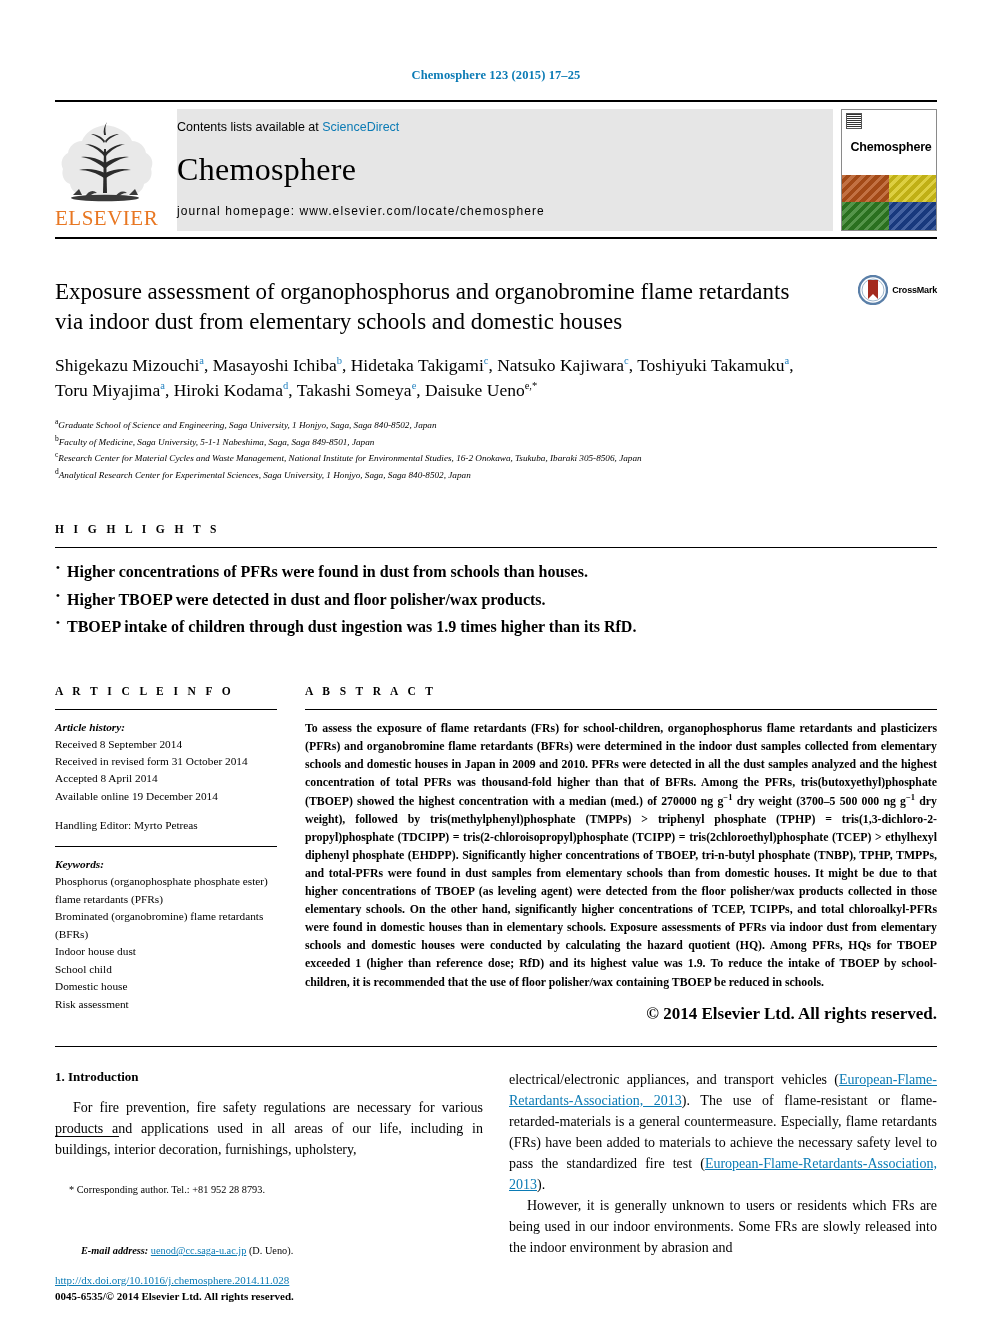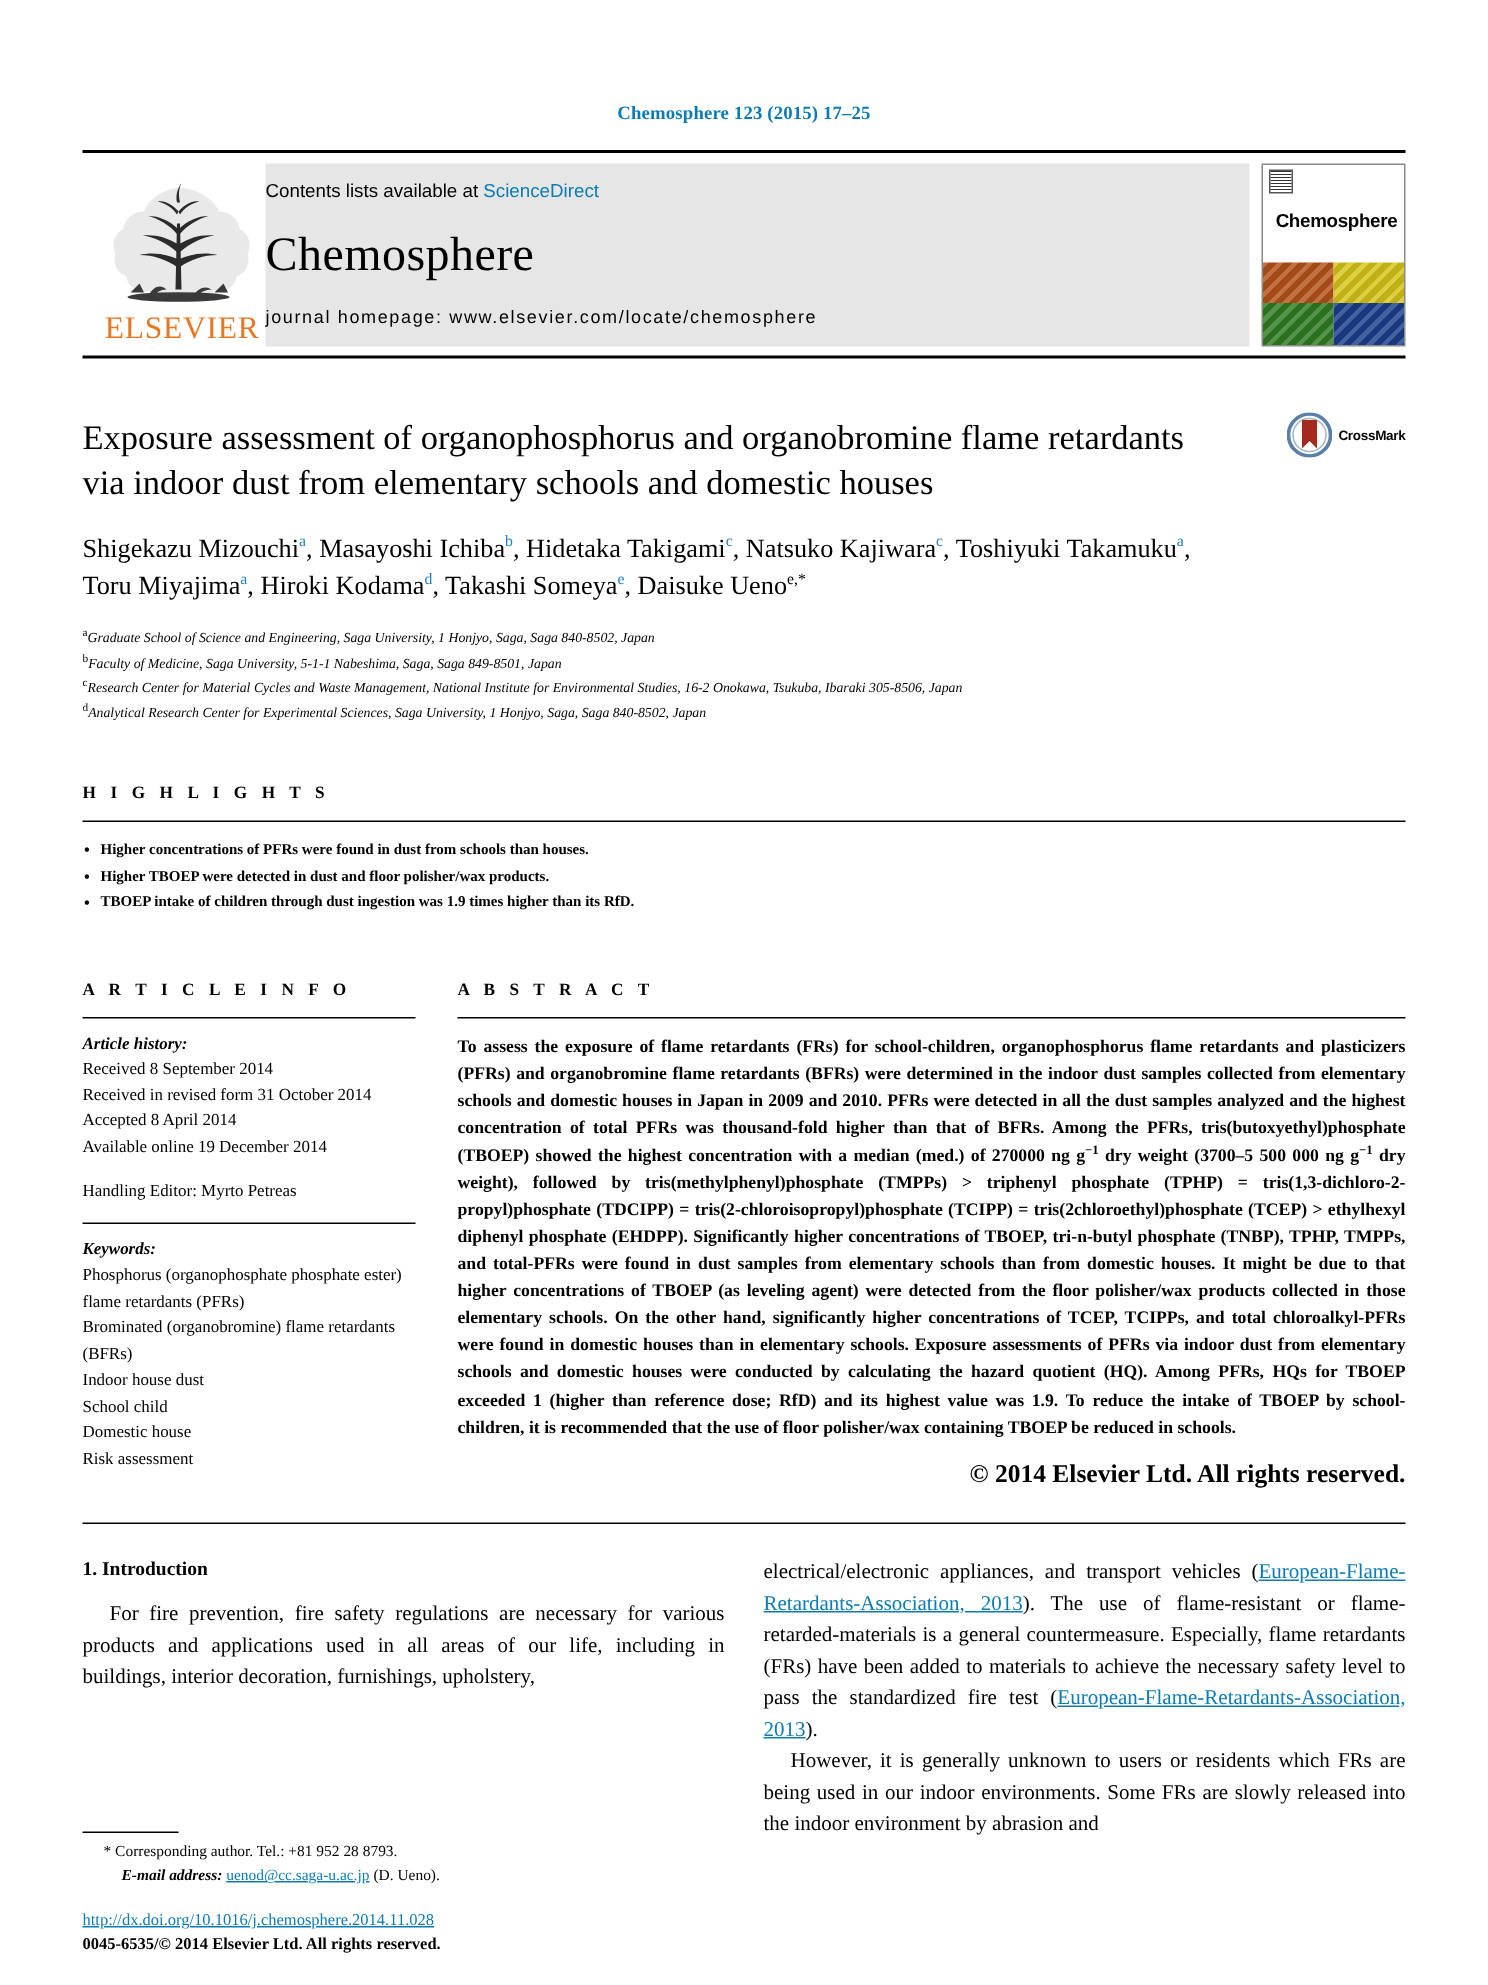--- a/index.html
+++ b/index.html
@@ -41,21 +41,21 @@
     display: flex;
     align-items: stretch;
     height: 122px;
   }
   .elsevier-logo {
     width: 118px;
     flex: 0 0 118px;
     display: flex;
     flex-direction: column;
     justify-content: flex-end;
-    align-items: flex-end;
+    align-items: flex-start;
     padding-bottom: 2px;
   }
   .tree-svg { display:block; }
   .elsevier-word {
     font-family: "Liberation Serif", serif;
     font-size: 21px;
     letter-spacing: 0.5px;
     color: #E87722;
     font-weight: normal;
     line-height: 1;
@@ -187,21 +187,21 @@
     font-weight: bold;
     font-size: 11.5px;
     letter-spacing: 3.4px;
   }
 
   
   .highlights { margin-top: 40px; }
   .hl-rule { border-bottom: 1px solid #000; margin-top: 12px; }
   .hl-list { margin: 10px 0 0 0; padding: 0; list-style: none; }
   .hl-list li {
-    font-size: 10px;
+    font-size: 16px;
     line-height: 1.72;
     font-weight: bold;
     position: relative;
     padding-left: 12px;
   }
   .hl-list li::before {
     content: "\2022";
     position: absolute;
     left: 1px;
     font-size: 11px;
@@ -262,21 +262,21 @@
   .cite { color: #0b7bb5; text-decoration: underline; }
 
   
   .footnote-wrap {
     position: absolute;
     left: 55px;
     bottom: 18px;
     width: 440px;
   }
   .fn-rule { width: 64px; border-bottom: 1.3px solid #000; margin-bottom: 5px; }
-  .fn-line { font-size: 10.3px; line-height: 1.55; }
+  .fn-line { font-size: 10.3px; line-height: 1.55; margin-top: 45px; }
   .fn-indent { padding-left: 14px; }
   .fn-line .it { font-style: italic; font-weight: bold; }
   .link { color: #0b7bb5; text-decoration: underline; }
   .doi-block { margin-top: 14px; }
   .doi-line { font-size: 11px; color: #0b7bb5; text-decoration: underline; line-height: 1.45; }
   .issn-line { font-size: 11px; font-weight: bold; line-height: 1.45; }
 </style>
 </head>
 <body>
 

